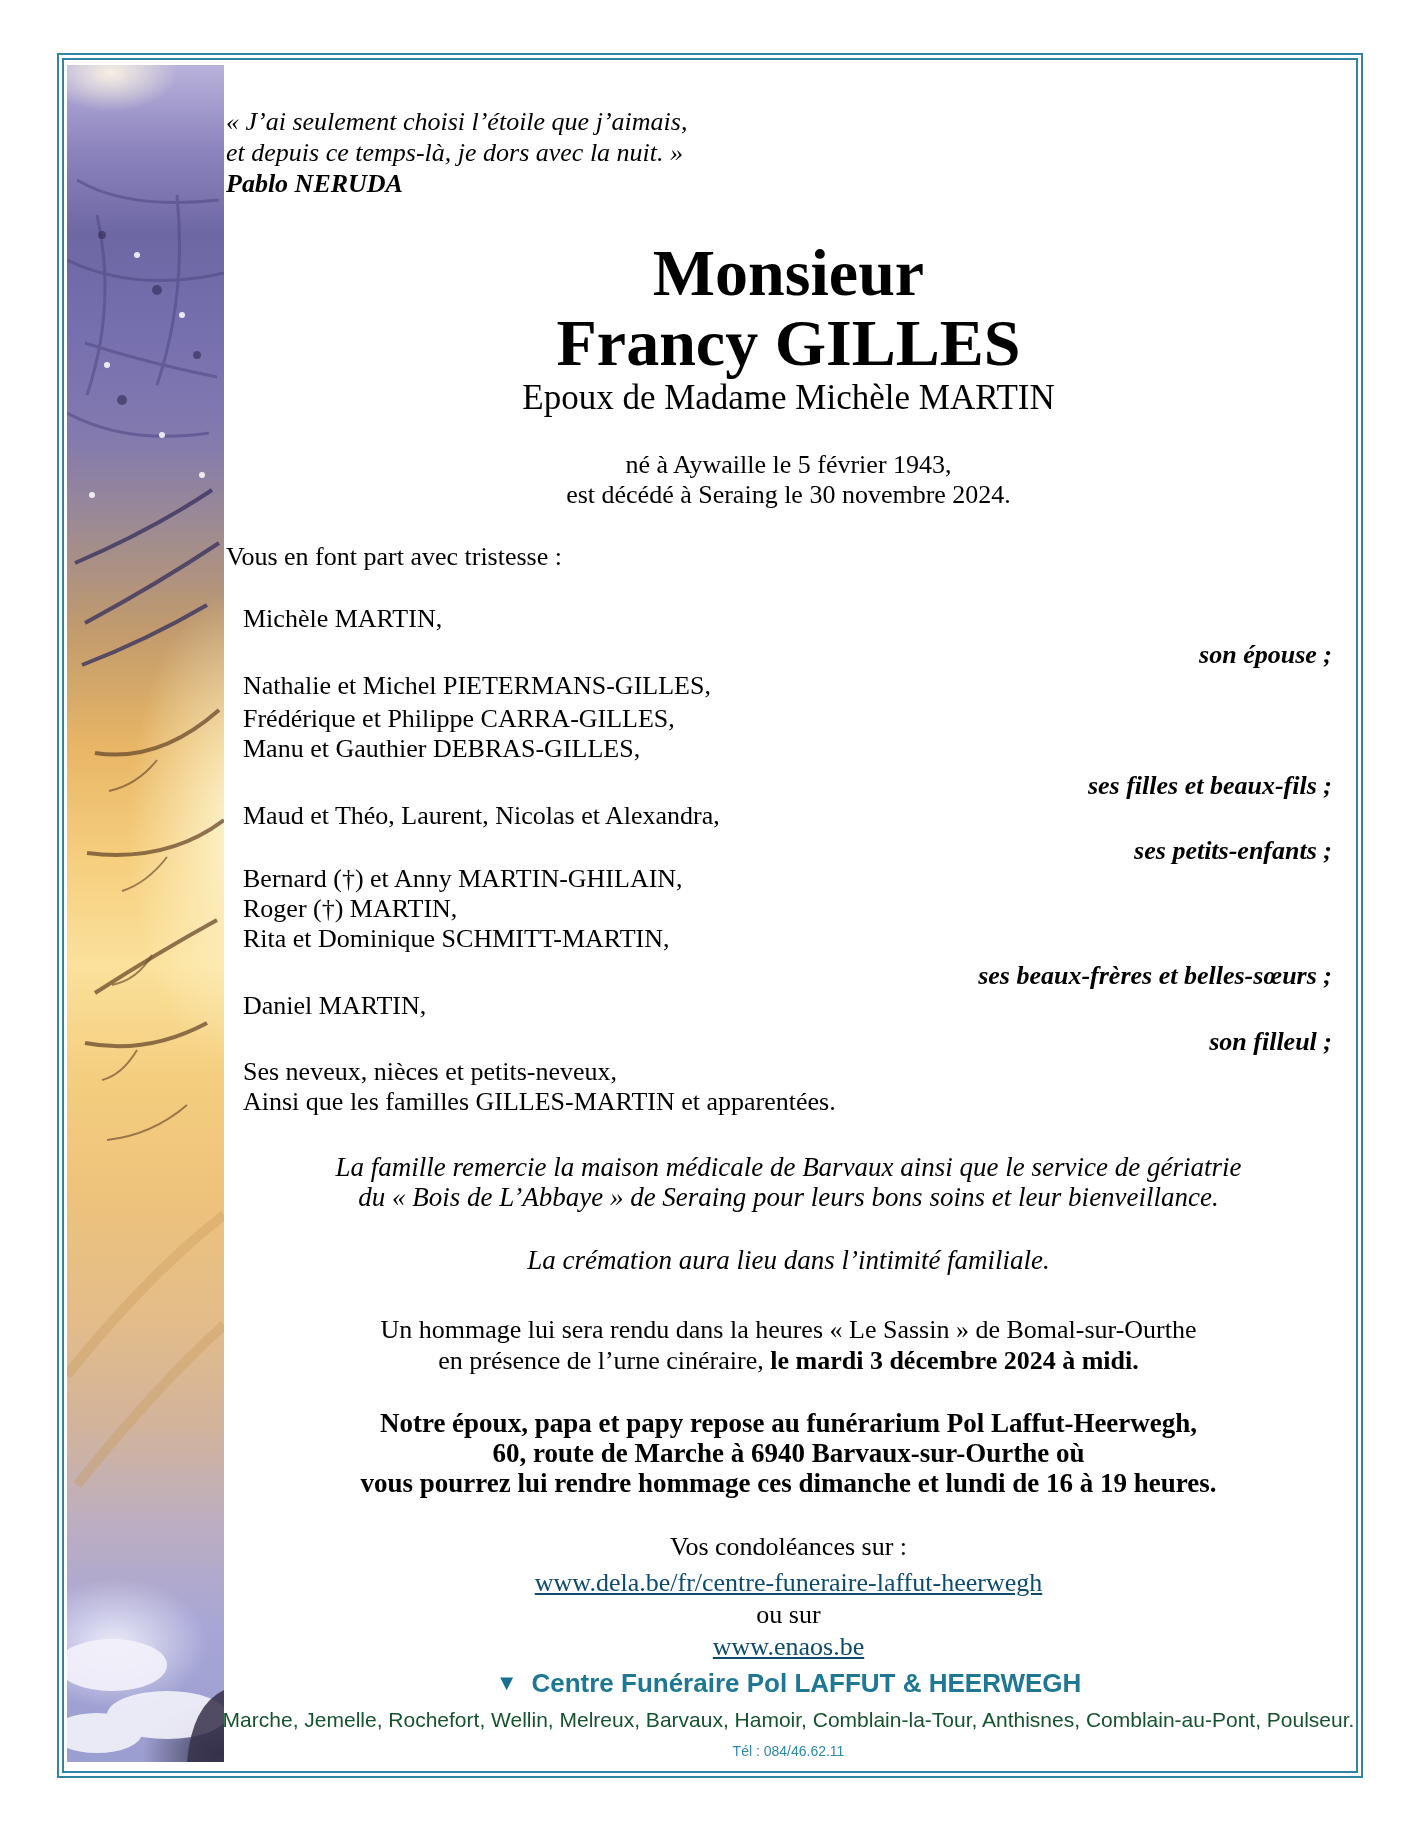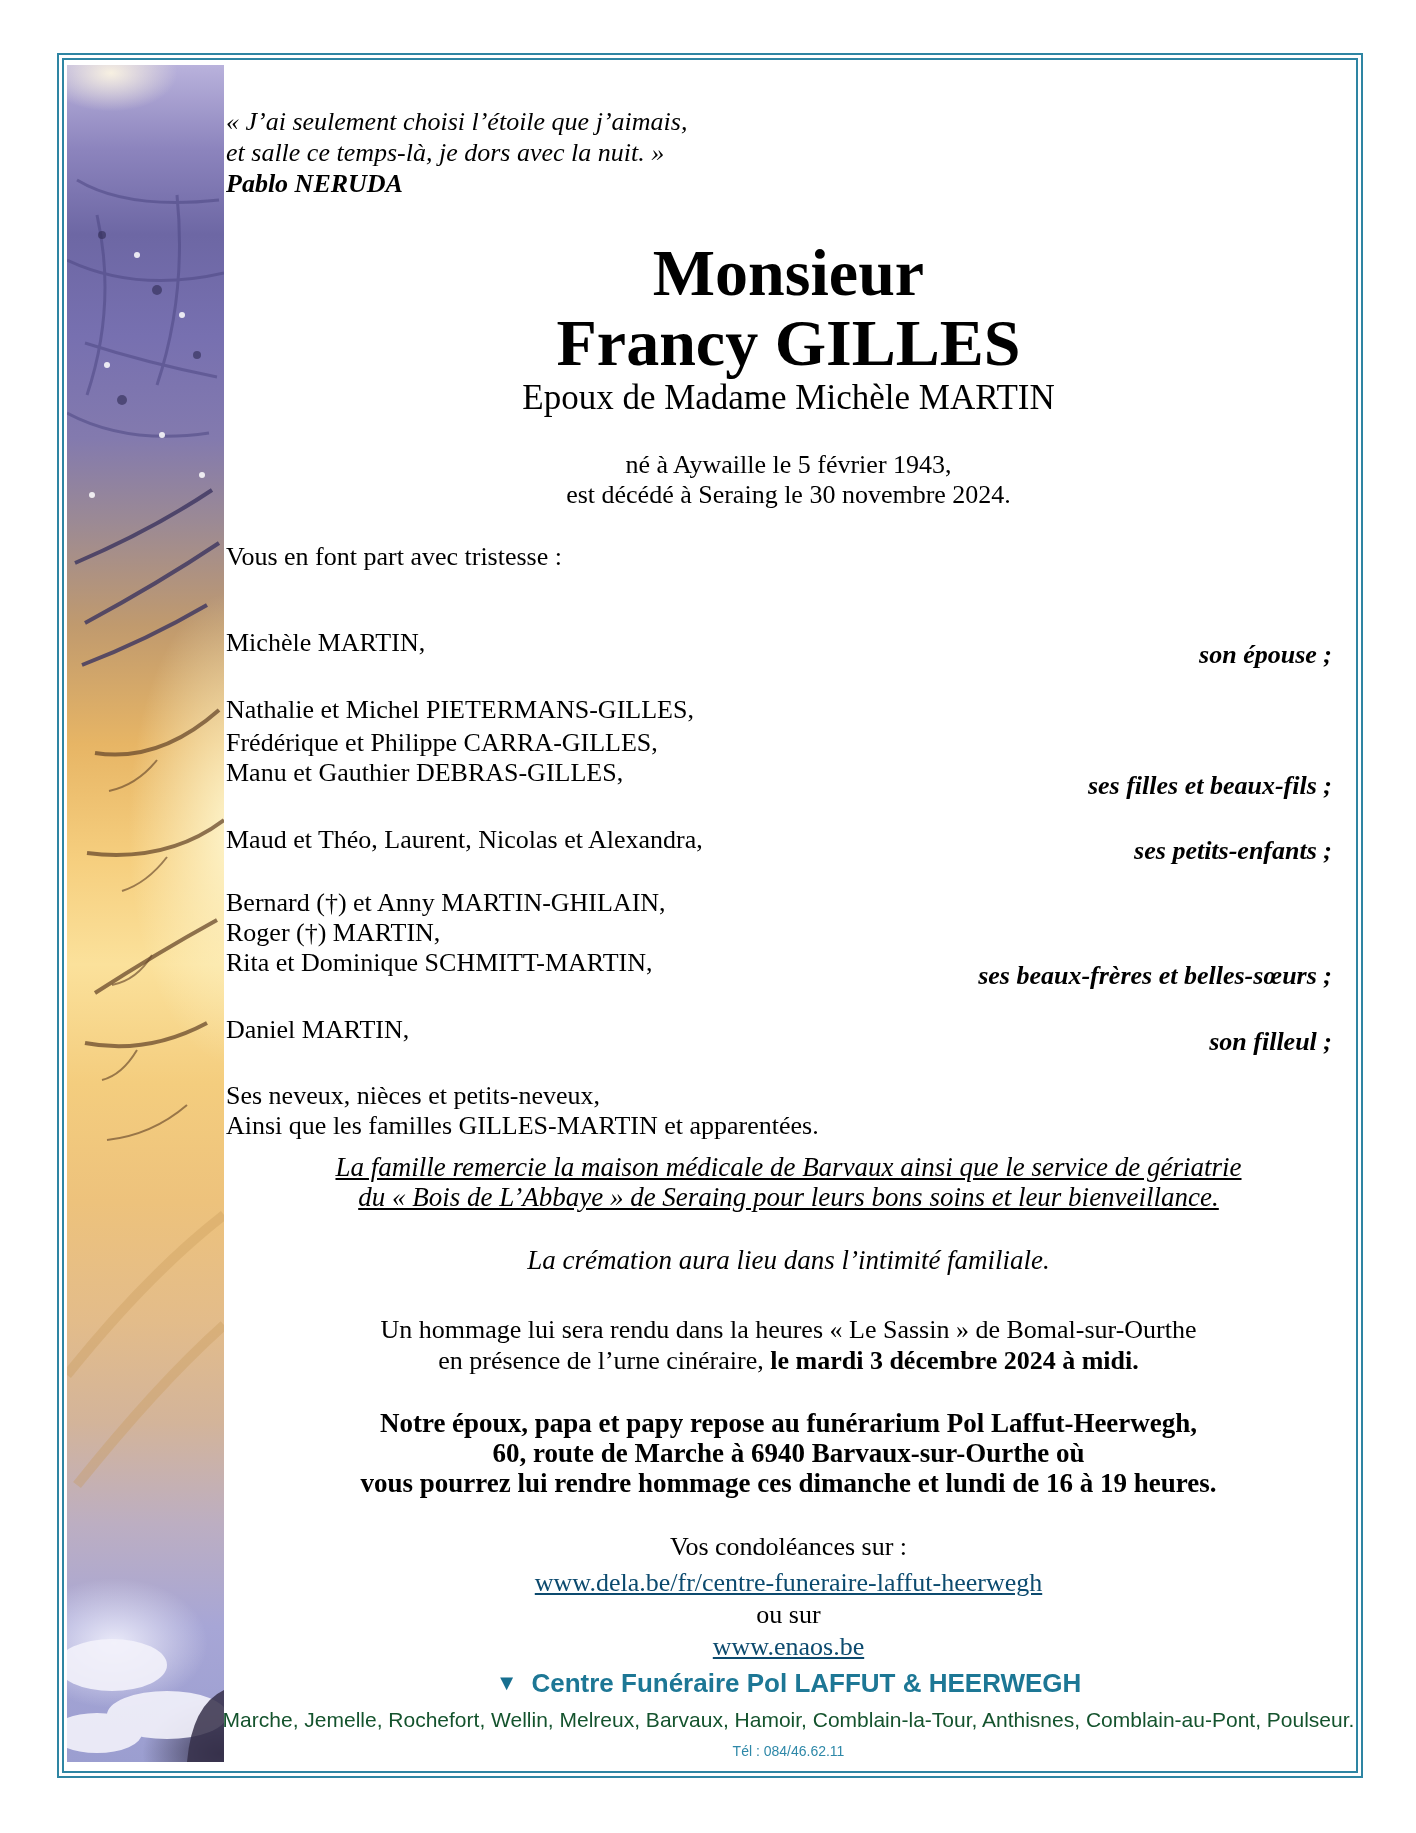--- a/index.html
+++ b/index.html
@@ -29,24 +29,24 @@
   
   .quote{left:226px;top:106px;font-style:italic;font-size:26px;line-height:31px;}
   .quote-author{font-weight:bold;}
   
   .main-title{top:238px;font-size:66px;line-height:70px;font-weight:bold;}
   .spouse-line{top:378px;font-size:35px;line-height:40px;}
   .dates{top:450px;font-size:26px;line-height:30px;}
   .intro{left:226px;top:542px;font-size:26px;line-height:30px;}
   
   .fam{font-size:26px;line-height:30px;}
-  .fam.left{left:226px;margin-top:24px;}
+  .fam.left{left:243px;}
   .fam.right{right:84px;font-weight:bold;font-style:italic;text-align:center;}
   
-  .thanks{top:1152px;font-style:italic;font-size:27px;line-height:30px;text-decoration:underline;}
+  .thanks{top:1152px;font-style:italic;font-size:27px;line-height:30px;}
   .cremation{top:1245px;font-style:italic;font-size:27px;line-height:30px;}
   .tribute{top:1314px;font-size:26px;line-height:31px;}
   .tribute b{font-weight:bold;}
   .repose{top:1408px;font-size:27px;line-height:30px;font-weight:bold;}
   .condo-label{top:1532px;font-size:26px;line-height:30px;}
   .link-line{font-size:26px;line-height:30px;}
   .link-line a{color:#0c4a6e;text-decoration:underline;cursor:pointer;}
   .or-line{top:1600px;font-size:26px;line-height:30px;}
   
   .footer-brand{top:1666px;font-family:"Liberation Sans", sans-serif;font-weight:bold;
@@ -119,21 +119,21 @@
             <ellipse cx="30" cy="1668" rx="45" ry="20"></ellipse>
           </g>
           <path d="M120 1697 Q125 1640 157 1625 L157 1697 Z" fill="#36304a" opacity="0.85"></path>
         </svg>
       </div>
     </div>
   </div>
 
   <div class="abs quote">
     <div>« J’ai seulement choisi l’étoile que j’aimais,</div>
-    <div>et salle ce temps-là, je dors avec la nuit. »</div>
+    <div>et depuis ce temps-là, je dors avec la nuit. »</div>
     <div class="quote-author">Pablo NERUDA</div>
   </div>
 
   <div class="abs col-center main-title">
     <div>Monsieur</div>
     <div>Francy GILLES</div>
   </div>
   <div class="abs col-center spouse-line">Epoux de Madame Michèle MARTIN</div>
 
   <div class="abs col-center dates">

